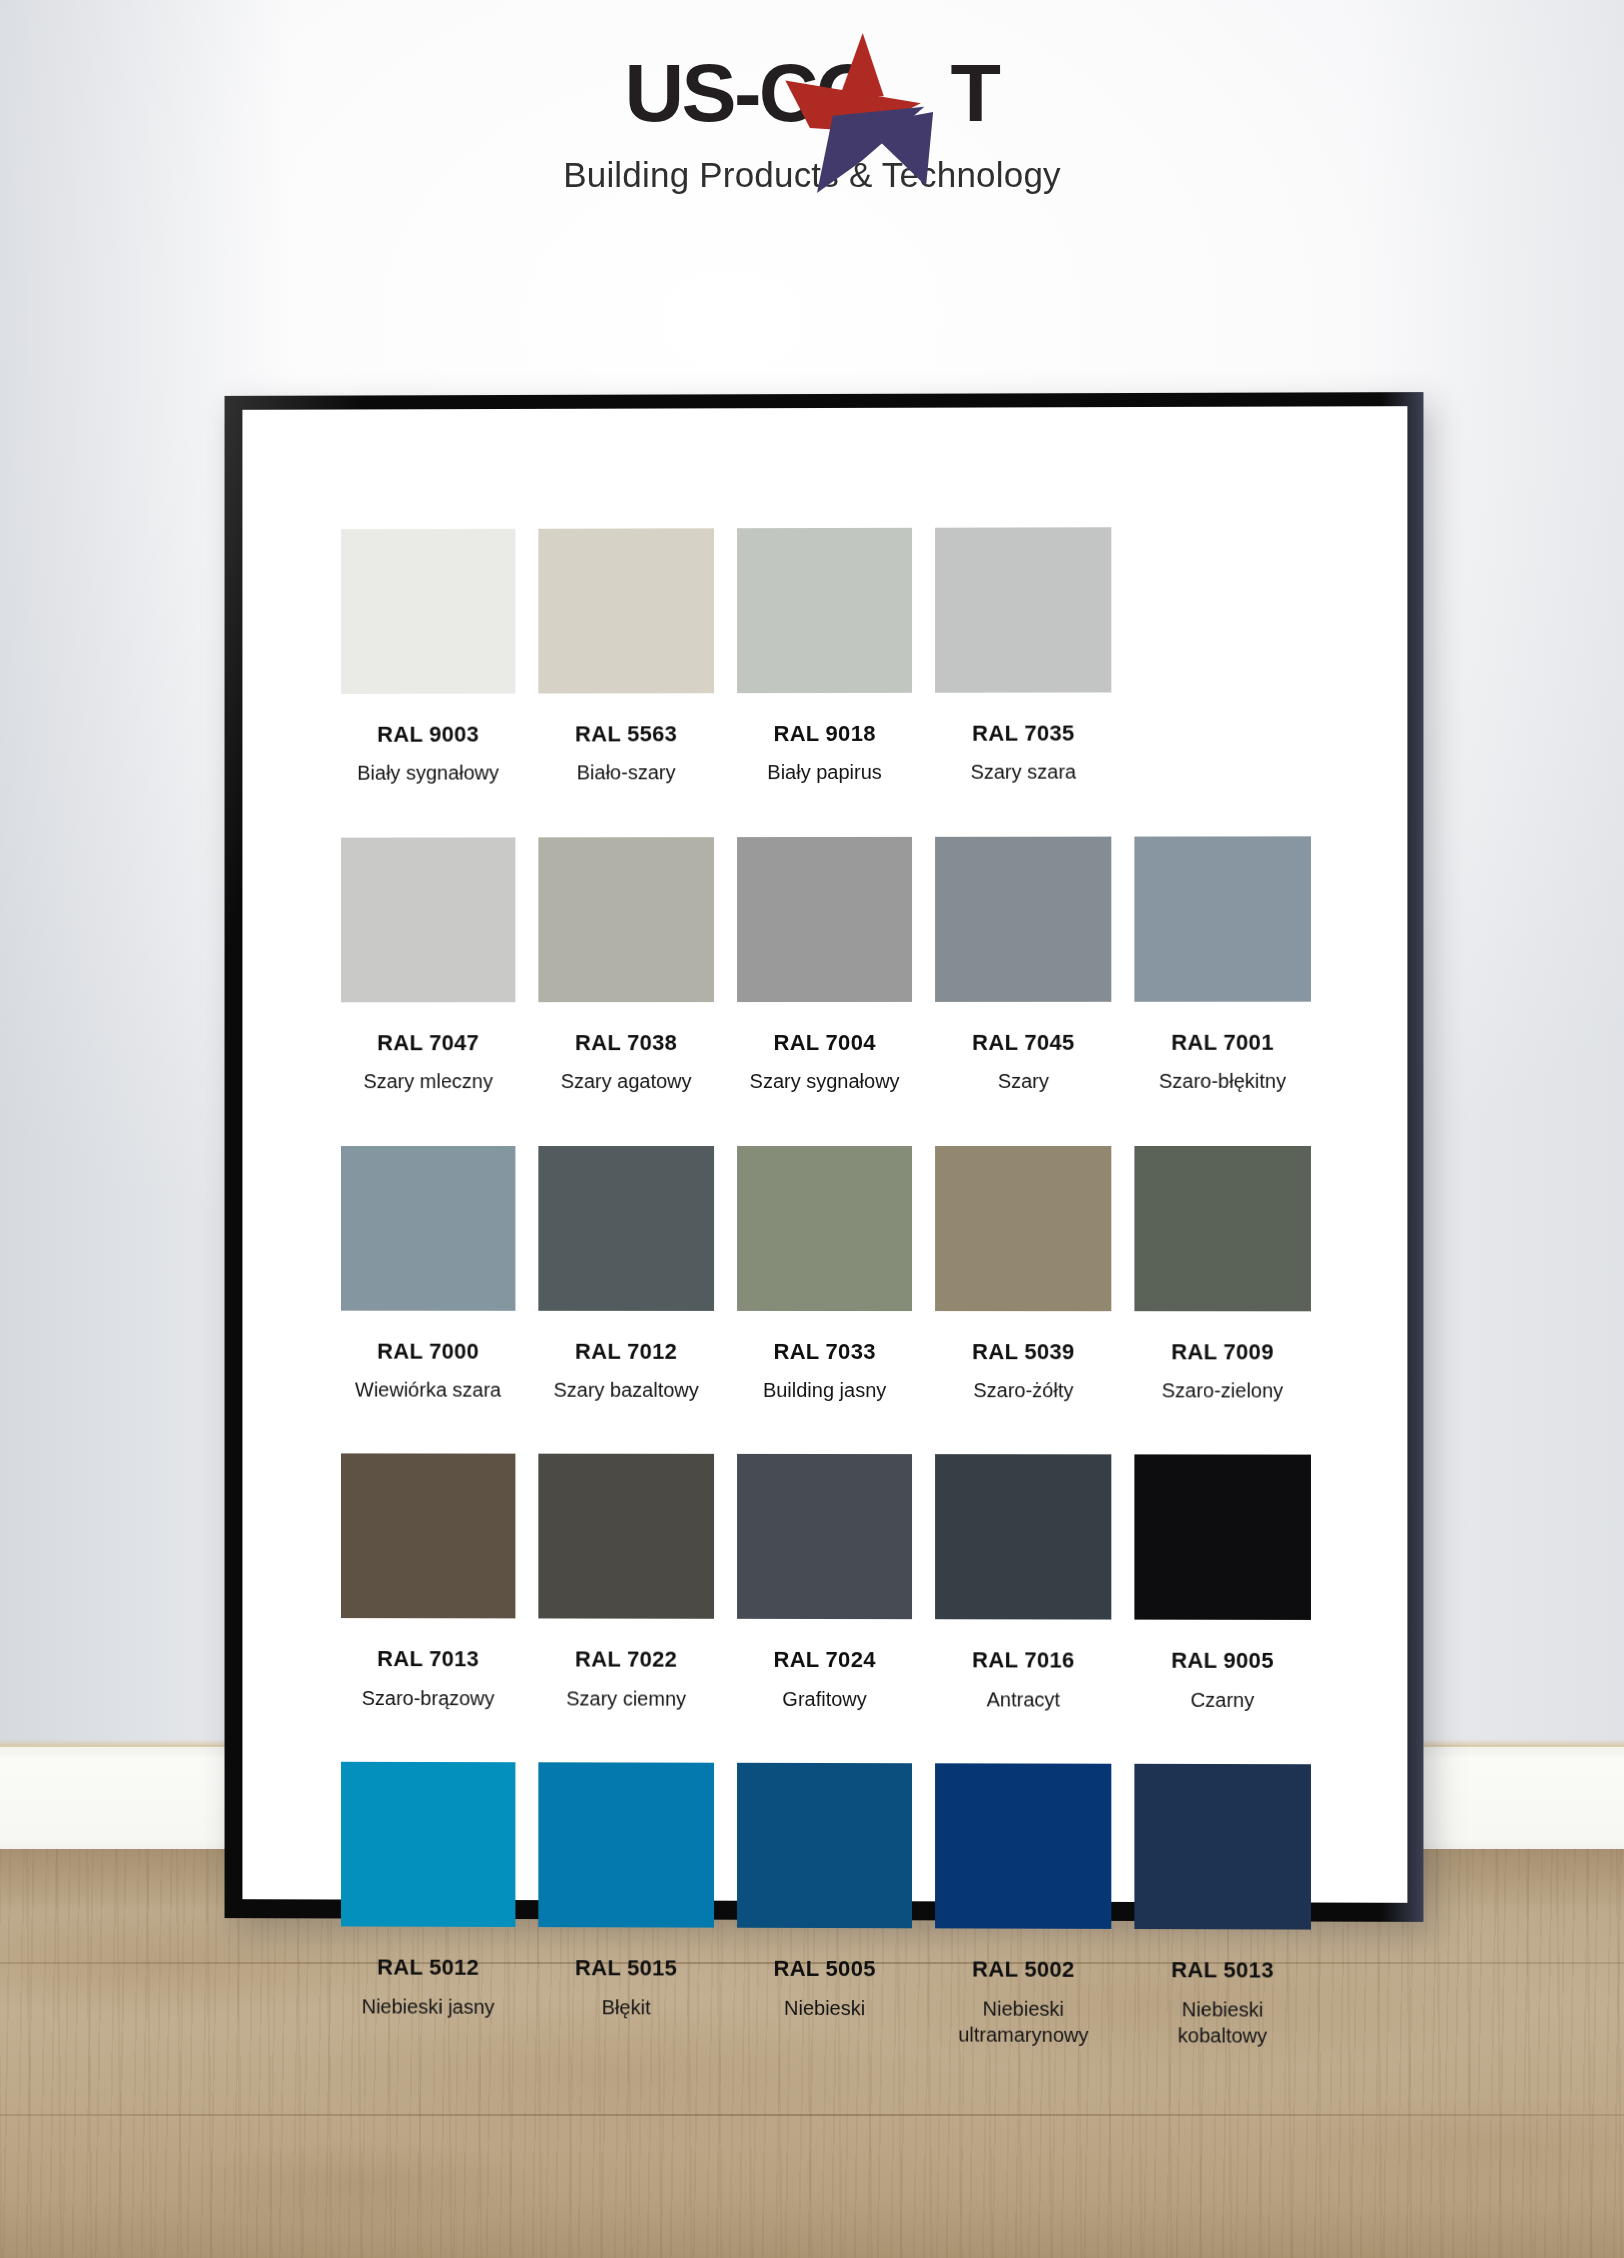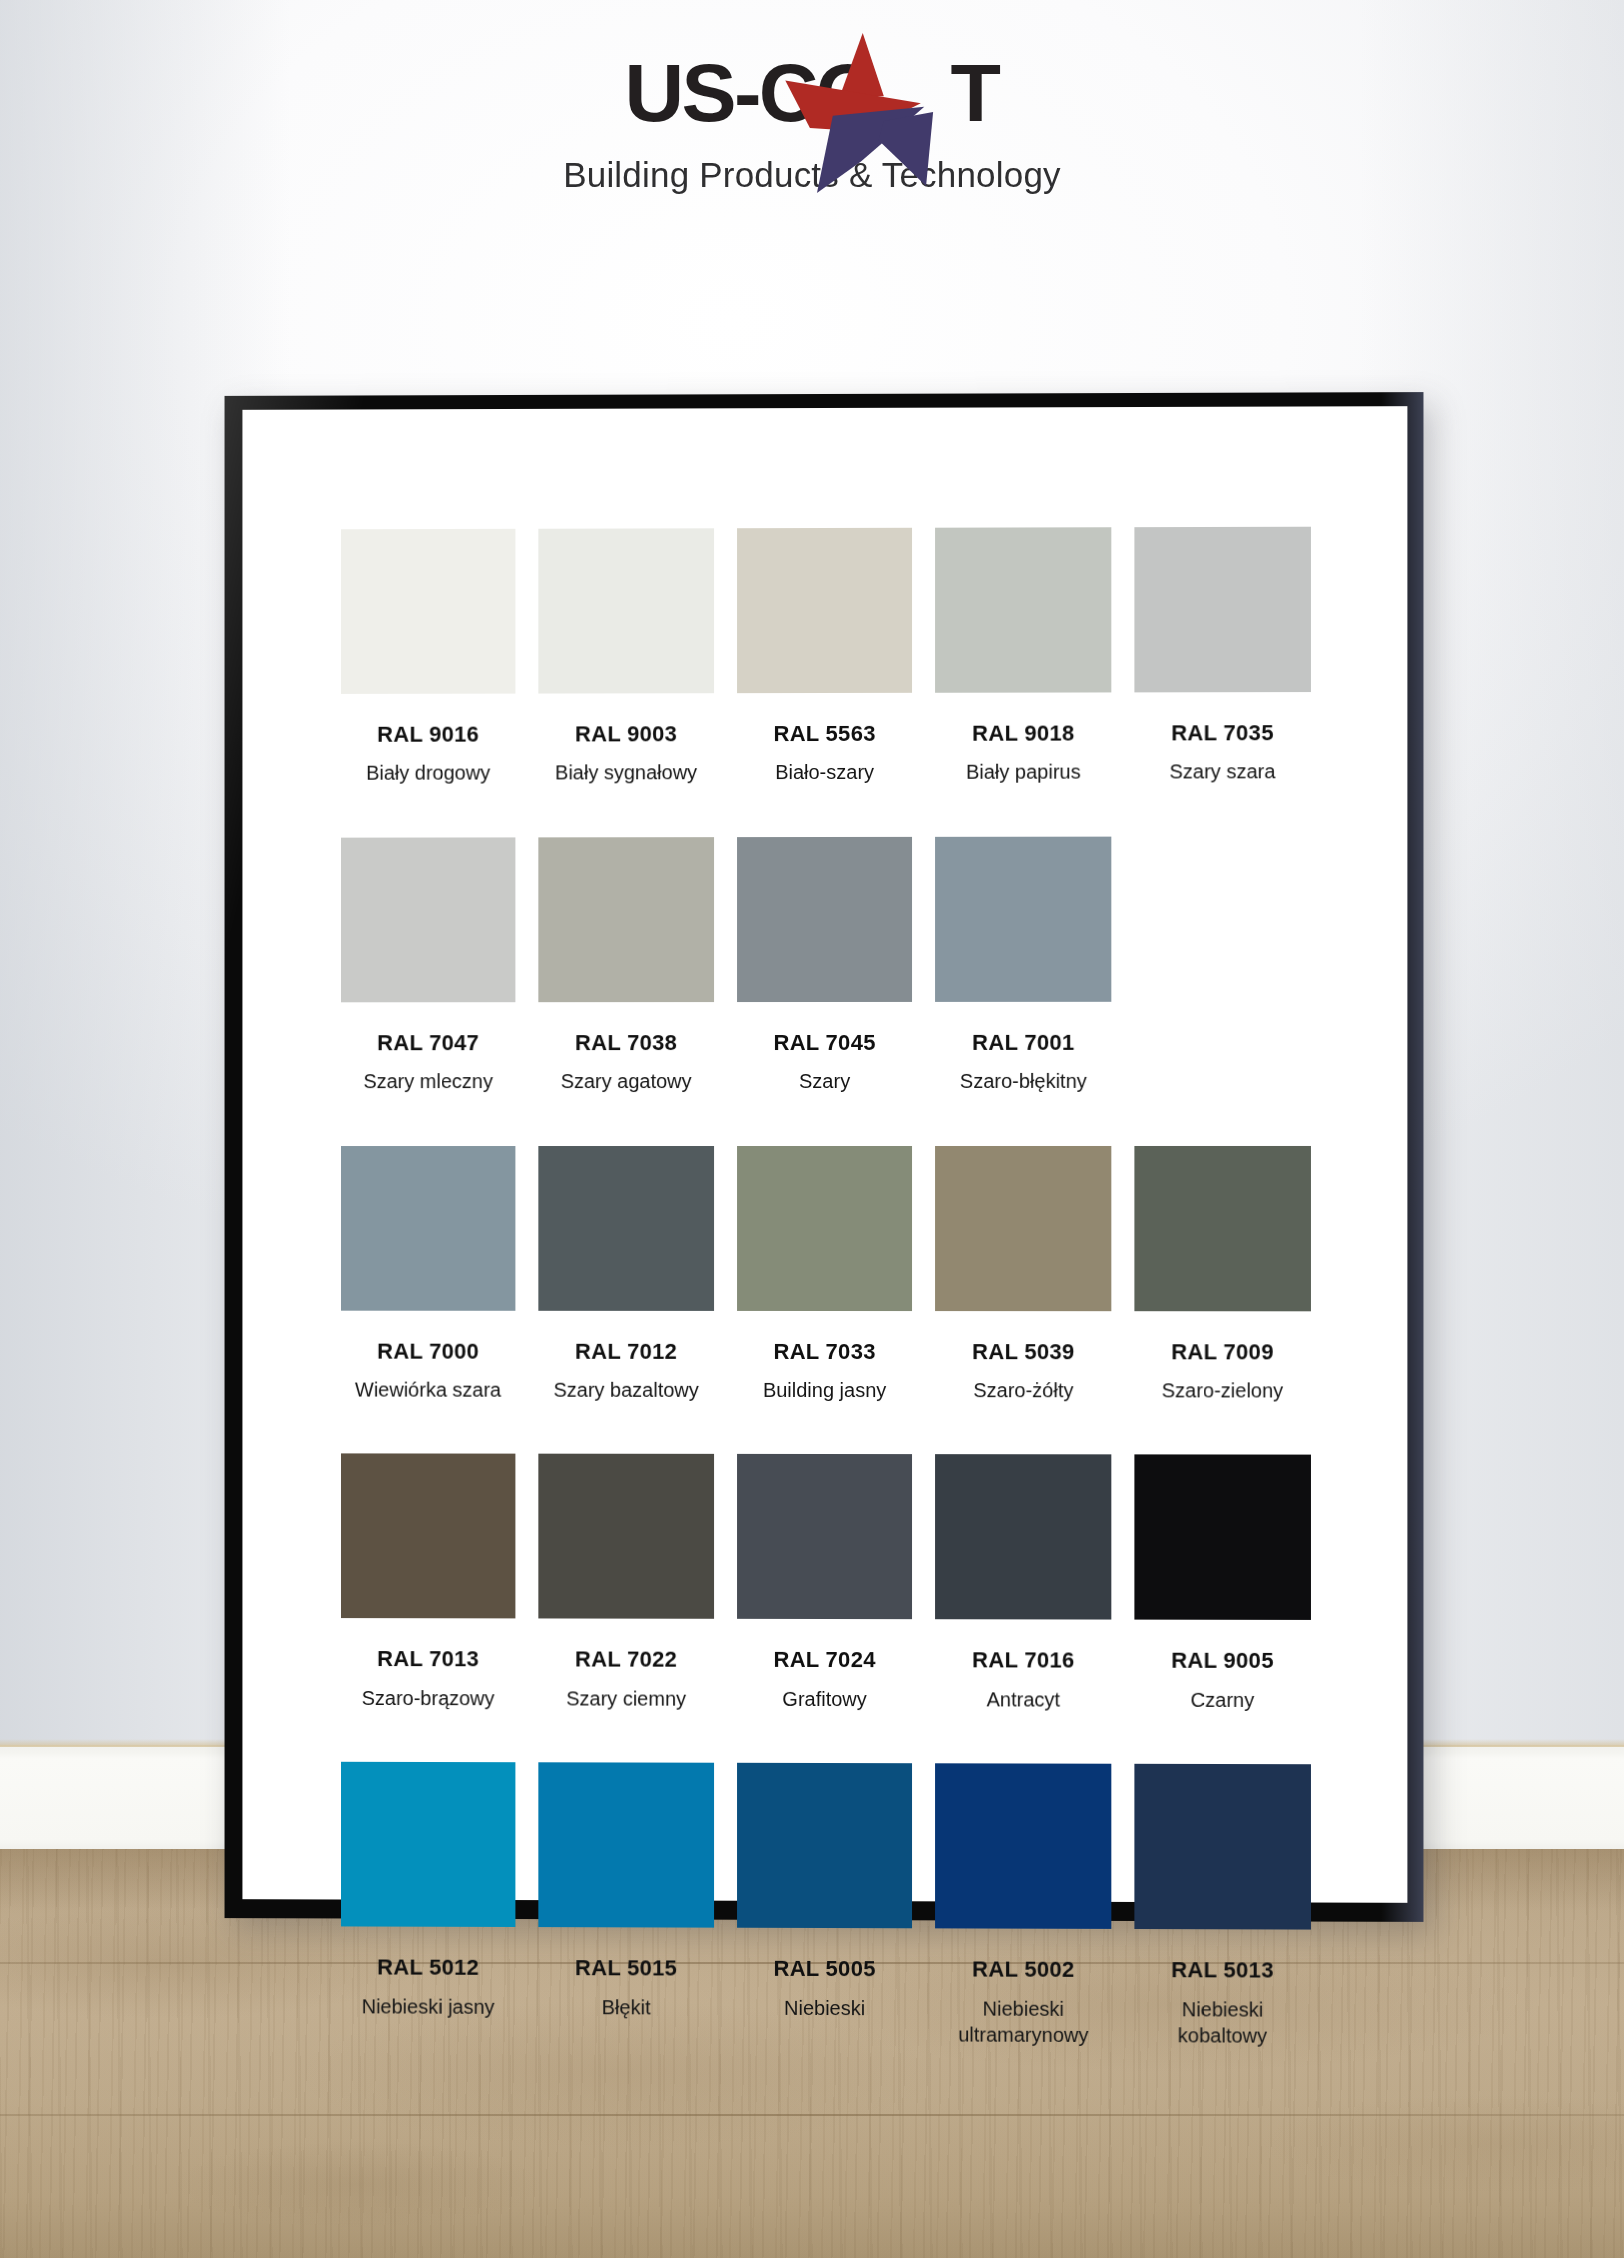--- a/index.html
+++ b/index.html
@@ -161,25 +161,20 @@
 
       <span class="logo-word" style="margin-left:76px">T</span>
     </div>
     <div class="tagline">Building Products &amp; Technology</div>
   </div>
 
   <div class="frame">
     <div class="poster">
       <div class="grid" id="swatch-grid">
           <div class="cell">
-            <div class="chip" style="background: rgb(239, 239, 234);"></div>
-            <div class="chip-code">RAL 9016</div>
-            <div class="chip-name">Biały drogowy</div>
-          </div>
-          <div class="cell">
             <div class="chip" style="background: rgb(234, 235, 230);"></div>
             <div class="chip-code">RAL 9003</div>
             <div class="chip-name">Biały sygnałowy</div>
           </div>
           <div class="cell">
             <div class="chip" style="background: rgb(214, 210, 198);"></div>
             <div class="chip-code">RAL 5563</div>
             <div class="chip-name">Biało-szary</div>
           </div>
           <div class="cell">
@@ -197,20 +192,25 @@
             <div class="chip" style="background: rgb(201, 202, 200);"></div>
             <div class="chip-code">RAL 7047</div>
             <div class="chip-name">Szary mleczny</div>
           </div>
           <div class="cell">
             <div class="chip" style="background: rgb(177, 177, 167);"></div>
             <div class="chip-code">RAL 7038</div>
             <div class="chip-name">Szary agatowy</div>
           </div>
           <div class="cell">
+            <div class="chip" style="background: rgb(154, 154, 155);"></div>
+            <div class="chip-code">RAL 7004</div>
+            <div class="chip-name">Szary sygnałowy</div>
+          </div>
+          <div class="cell">
             <div class="chip" style="background: rgb(133, 141, 146);"></div>
             <div class="chip-code">RAL 7045</div>
             <div class="chip-name">Szary</div>
           </div>
           <div class="cell">
             <div class="chip" style="background: rgb(135, 150, 160);"></div>
             <div class="chip-code">RAL 7001</div>
             <div class="chip-name">Szaro-błękitny</div>
           </div>
           <div class="row-gap"></div>

